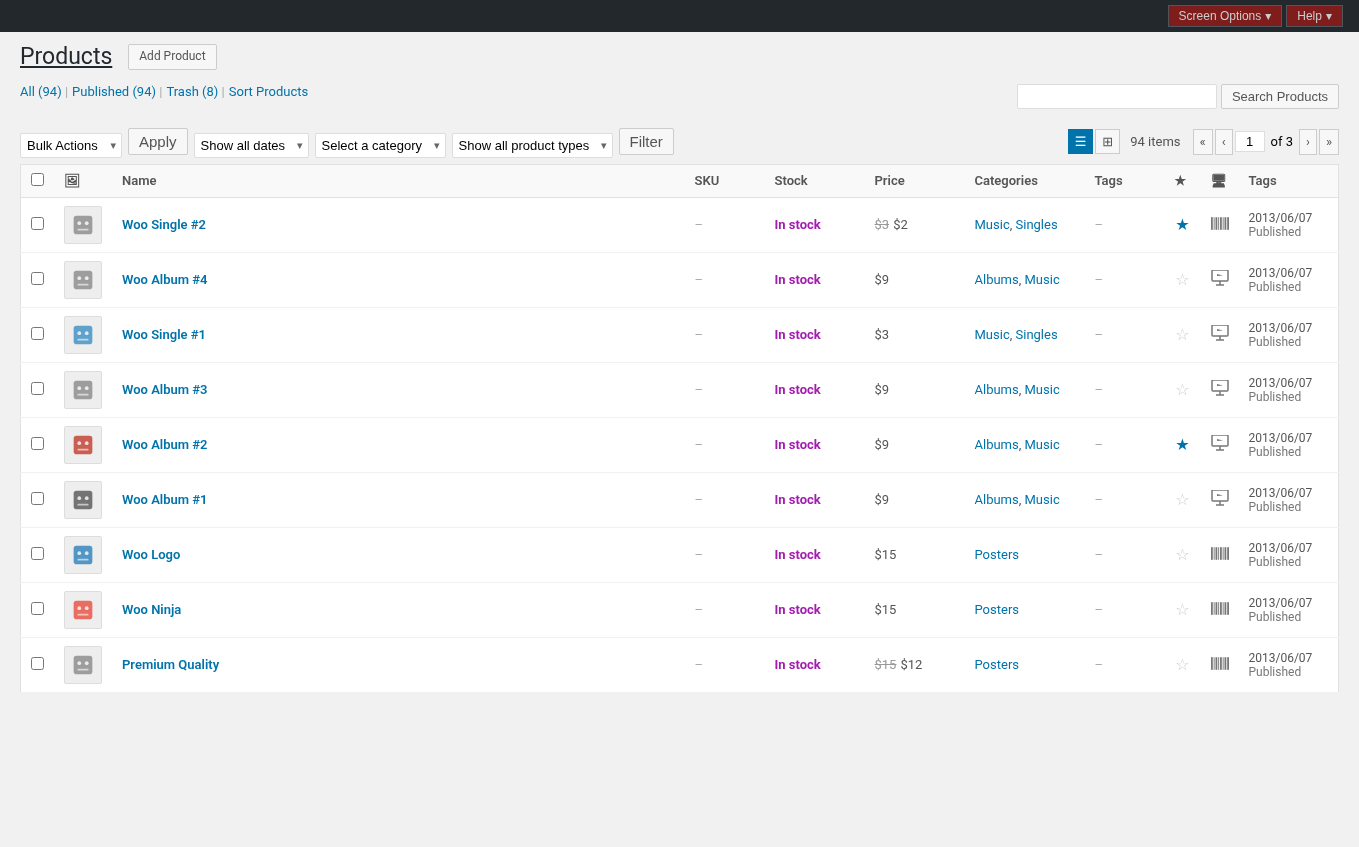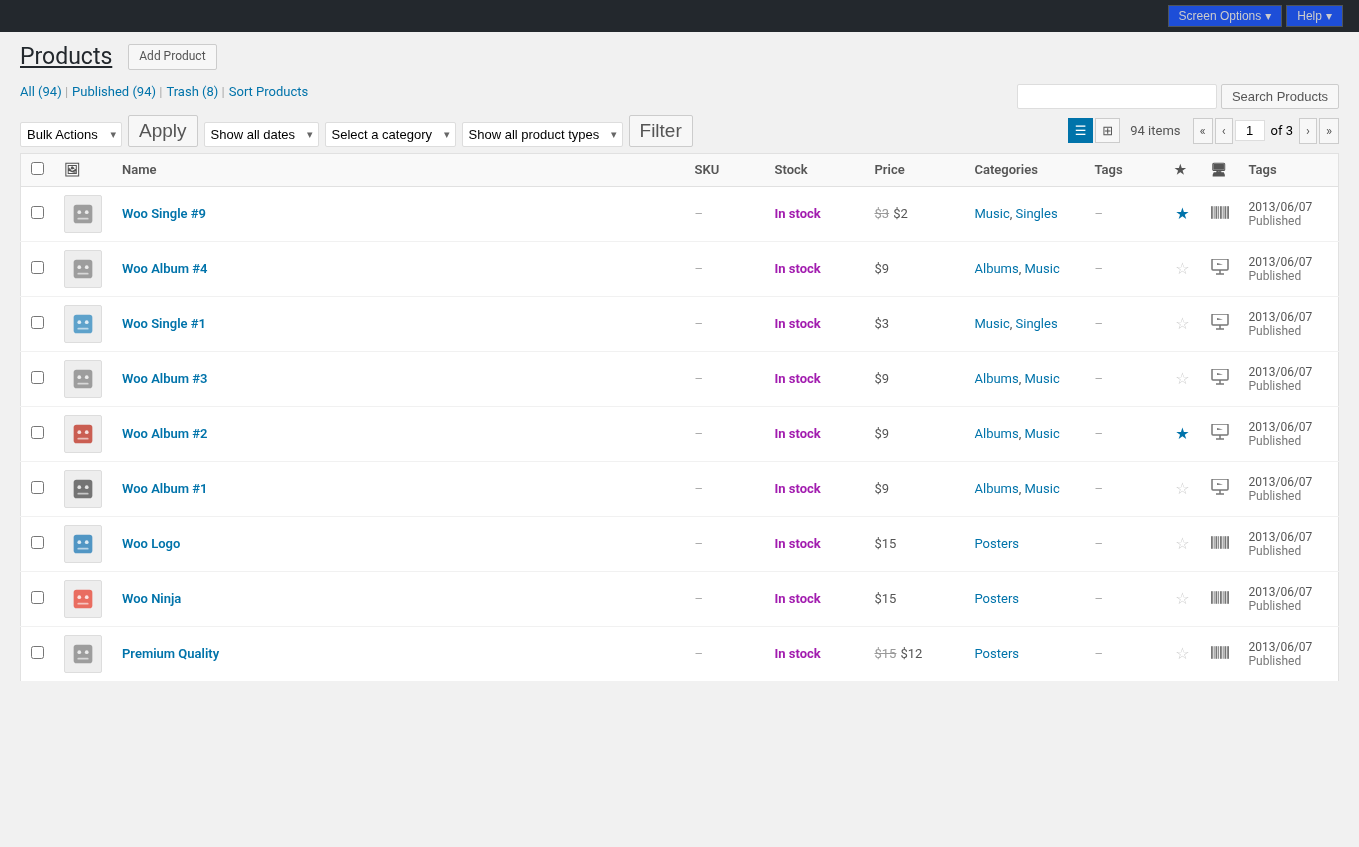--- a/index.html
+++ b/index.html
@@ -1,37 +1,37 @@
 <!DOCTYPE html>
 <html><head>
   <meta charset="utf-8">
   <style>
     * { box-sizing: border-box; margin: 0; padding: 0; }
     body { font-family: -apple-system, BlinkMacSystemFont, "Segoe UI", Roboto, sans-serif; font-size: 13px; background: #f1f1f1; color: #444; }
     
     .top-bar { background: #23282d; display: flex; justify-content: flex-end; align-items: center; padding: 0 16px; height: 32px; }
-    .top-bar-btn { background: #1d4ed8; border: 1px solid #4f555a; color: #ccc; padding: 3px 10px; font-size: 12px; cursor: pointer; display: flex; align-items: center; gap: 4px; margin-left: 4px; }
+    .top-bar-btn { background: #7f1d1d; border: 1px solid #4f555a; color: #ccc; padding: 3px 10px; font-size: 12px; cursor: pointer; display: flex; align-items: center; gap: 4px; margin-left: 4px; }
     
     .page-wrap { padding: 10px 20px 20px 20px; background: #f1f1f1; min-height: 847px; }
     
     .page-header { display: flex; align-items: center; gap: 16px; margin-bottom: 12px; }
     .page-title { font-size: 23px; font-weight: 400; color: #23282d; line-height: 1.3; text-decoration: underline; }
     .add-product-btn { background: #f7f7f7; border: 1px solid #cccccc; color: #555; padding: 2px 10px; font-size: 12px; cursor: pointer; border-radius: 2px; text-decoration: none; display: inline-block; line-height: 1.6; }
     
     .subsubsub { display: flex; align-items: center; gap: 4px; margin-bottom: 10px; list-style: none; }
     .subsubsub a { color: #0073aa; text-decoration: none; font-size: 13px; margin-top: 16px; }
     .subsubsub .sep { color: #aaa; }
     
     .search-box { float: right; display: flex; gap: 4px; margin-bottom: 6px; }
     .search-input { border: 1px solid #ddd; padding: 4px 8px; font-size: 13px; width: 200px; border-radius: 2px; }
     .search-btn { background: #f7f7f7; border: 1px solid #ccc; color: #555; padding: 4px 10px; font-size: 13px; cursor: pointer; border-radius: 2px; }
     
     .tablenav { display: flex; align-items: center; gap: 6px; margin-bottom: 6px; flex-wrap: wrap; }
     .tablenav select { border: 1px solid #ddd; padding: 4px 6px; font-size: 13px; border-radius: 2px; background: #fff; cursor: pointer; }
-    .tablenav-btn { background: #f7f7f7; border: 1px solid #ccc; color: #555; padding: 4px 10px; font-size: 19px; cursor: pointer; border-radius: 2px; }
+    .tablenav-btn { background: #f7f7f7; border: 1px solid #ccc; color: #555; padding: 4px 10px; font-size: 15px; cursor: pointer; border-radius: 2px; }
     
     .tablenav-right { margin-left: auto; display: flex; align-items: center; gap: 4px; }
     .view-btns { display: flex; gap: 2px; margin-right: 6px; }
     .view-btn { background: #f7f7f7; border: 1px solid #ccc; padding: 4px 6px; cursor: pointer; color: #555; font-size: 13px; }
     .view-btn.active { background: #0073aa; color: #fff; border-color: #0073aa; }
     
     .pagination { display: flex; align-items: center; gap: 2px; font-size: 13px; }
     .page-nav { background: #f7f7f7; border: 1px solid #ccc; color: #555; padding: 3px 6px; cursor: pointer; text-decoration: none; font-size: 13px; line-height: 1.4; }
     .page-num-input { border: 1px solid #ddd; padding: 2px 4px; font-size: 13px; width: 30px; text-align: center; }
     .of-pages { color: #000000; margin: 0 4px; }
@@ -97,21 +97,21 @@
 </div>
 
 <div class="page-wrap">
 
   <div class="page-header">
     <h1 class="page-title">Products</h1>
     <a href="#" class="add-product-btn">Add Product</a>
   </div>
 
   <div class="clearfix">
-    <div class="search-box" style="float:right; margin-bottom:6px;border-radius:6px;">
+    <div class="search-box" style="float:right; margin-bottom:17px;border-radius:6px;">
       <input type="text" class="search-input" style="">
       <button class="search-btn">Search Products</button>
     </div>
     <ul class="subsubsub">
       <li>
         <a href="#">
           <span>All</span>
           <span> (<span>94</span>)</span>
         </a>
         <span class="sep"> |</span>
@@ -237,21 +237,21 @@
       <div class="product-thumb">
               <svg viewBox="0 0 30 30" xmlns="http://www.w3.org/2000/svg" width="30" height="30">
     <rect x="5" y="5" width="20" height="20" rx="3" fill="#888" opacity="0.8"></rect>
     <circle cx="11" cy="13" r="2" fill="#fff" opacity="0.8"></circle>
     <circle cx="19" cy="13" r="2" fill="#fff" opacity="0.8"></circle>
     <rect x="9" y="19" width="12" height="2" rx="1" fill="#fff" opacity="0.6"></rect>
   </svg>
             </div>
     </td>
     <td class="col-name">
-      <a href="#" class="product-name-link">Woo Single #9</a>
+      <a href="#" class="product-name-link">Woo Single #2</a>
     </td>
     <td class="col-sku">
       <span class="dash">–</span>
     </td>
     <td class="col-stock">
       <span class="in-stock">In stock</span>
     </td>
     <td class="col-price"><span class="price-original">$3</span><span class="price-sale">$2</span></td>
     <td class="col-cats"><a href="#" class="cat-link">Music</a>, <a href="#" class="cat-link">Singles</a></td>
     <td class="col-tags">

